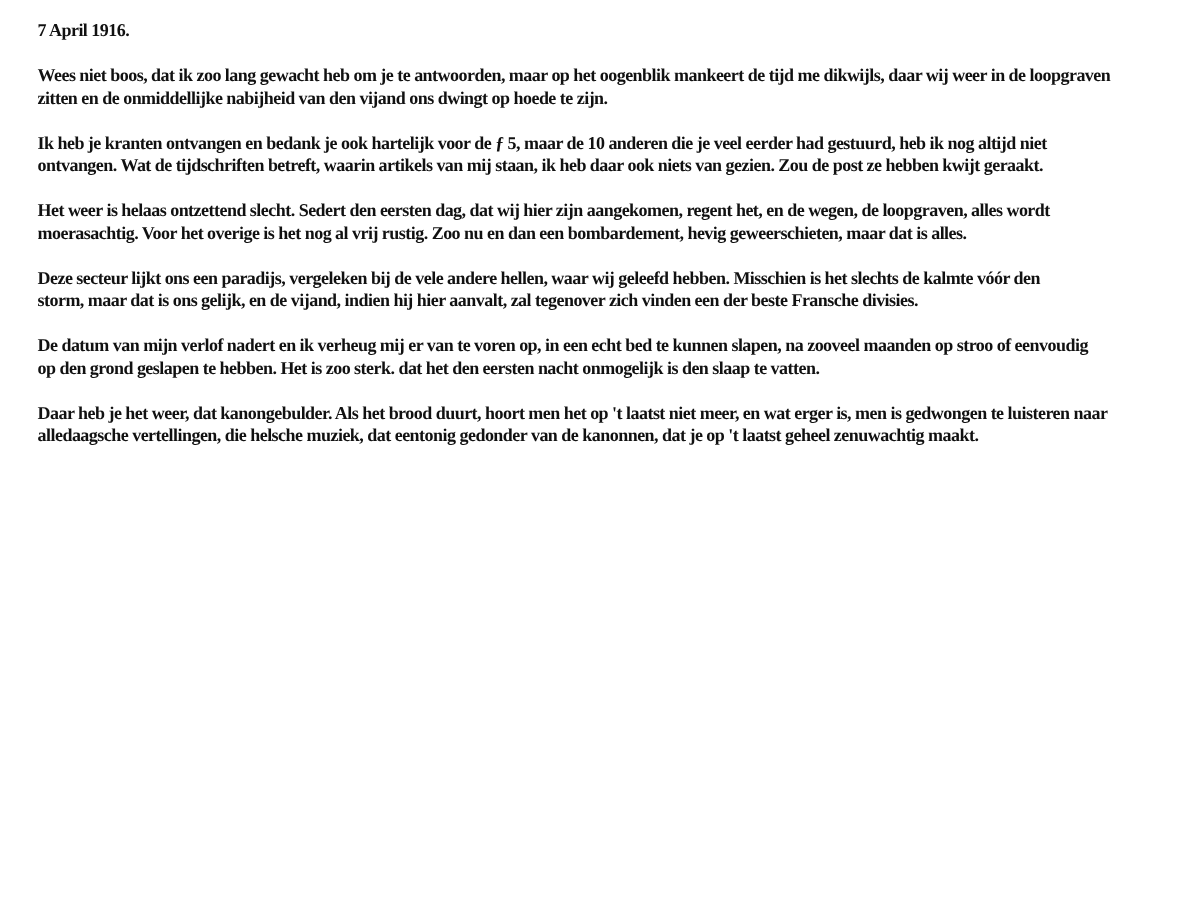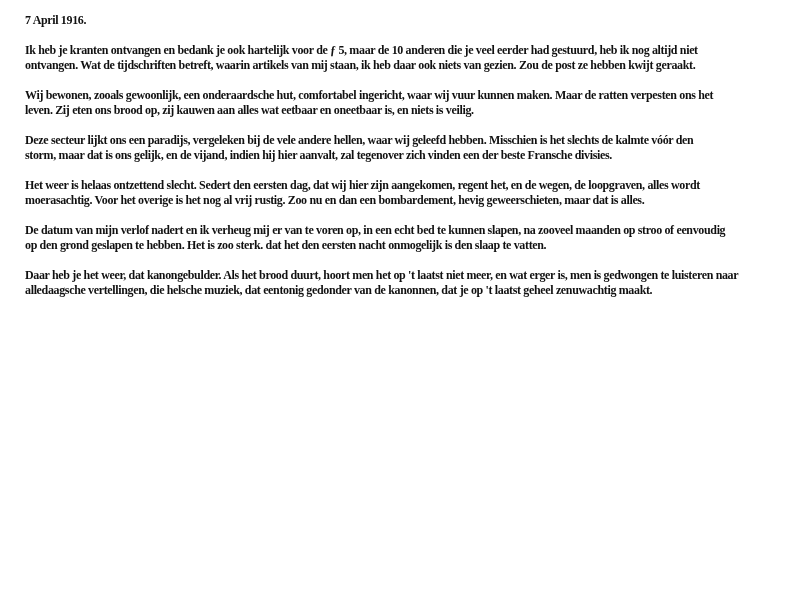--- a/index.html
+++ b/index.html
@@ -31,25 +31,25 @@
     letter-spacing: -0.35px;
     color: #111111;
     white-space: pre;     
   }
 </style>
 </head>
 <body>
 
 <div class="letter">
   <p>7 April 1916.</p>
+  <p>Wees niet boos, dat ik zoo lang gewacht heb om je te antwoorden, maar op het oogenblik mankeert de tijd me dikwijls, daar wij weer in de loopgraven
+zitten en de onmiddellijke nabijheid van den vijand ons dwingt op hoede te zijn.</p>
   <p>Ik heb je kranten ontvangen en bedank je ook hartelijk voor de ƒ 5, maar de 10 anderen die je veel eerder had gestuurd, heb ik nog altijd niet
 ontvangen. Wat de tijdschriften betreft, waarin artikels van mij staan, ik heb daar ook niets van gezien. Zou de post ze hebben kwijt geraakt.</p>
-  <p>Wij bewonen, zooals gewoonlijk, een onderaardsche hut, comfortabel ingericht, waar wij vuur kunnen maken. Maar de ratten verpesten ons het
-leven. Zij eten ons brood op, zij kauwen aan alles wat eetbaar en oneetbaar is, en niets is veilig.</p>
+  <p>Het weer is helaas ontzettend slecht. Sedert den eersten dag, dat wij hier zijn aangekomen, regent het, en de wegen, de loopgraven, alles wordt
+moerasachtig. Voor het overige is het nog al vrij rustig. Zoo nu en dan een bombardement, hevig geweerschieten, maar dat is alles.</p>
   <p>Deze secteur lijkt ons een paradijs, vergeleken bij de vele andere hellen, waar wij geleefd hebben. Misschien is het slechts de kalmte vóór den
 storm, maar dat is ons gelijk, en de vijand, indien hij hier aanvalt, zal tegenover zich vinden een der beste Fransche divisies.</p>
-  <p>Het weer is helaas ontzettend slecht. Sedert den eersten dag, dat wij hier zijn aangekomen, regent het, en de wegen, de loopgraven, alles wordt
-moerasachtig. Voor het overige is het nog al vrij rustig. Zoo nu en dan een bombardement, hevig geweerschieten, maar dat is alles.</p>
   <p>De datum van mijn verlof nadert en ik verheug mij er van te voren op, in een echt bed te kunnen slapen, na zooveel maanden op stroo of eenvoudig
 op den grond geslapen te hebben. Het is zoo sterk. dat het den eersten nacht onmogelijk is den slaap te vatten.</p>
   <p>Daar heb je het weer, dat kanongebulder. Als het brood duurt, hoort men het op 't laatst niet meer, en wat erger is, men is gedwongen te luisteren naar
 alledaagsche vertellingen, die helsche muziek, dat eentonig gedonder van de kanonnen, dat je op 't laatst geheel zenuwachtig maakt.</p>
 </div>
 
 </body></html>

